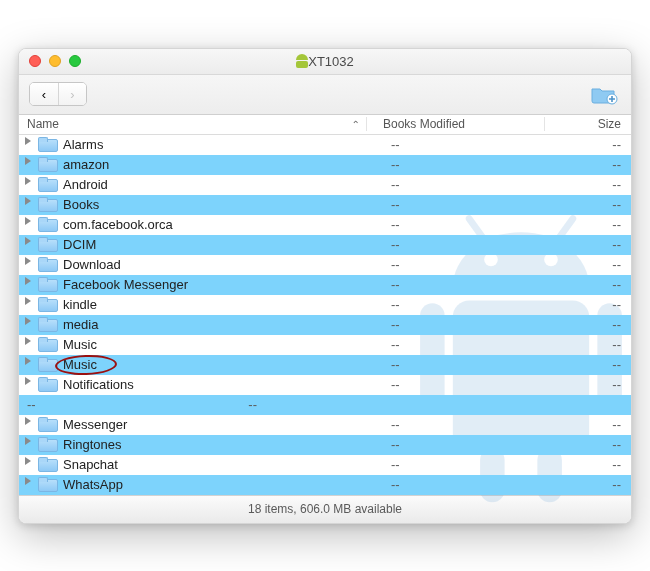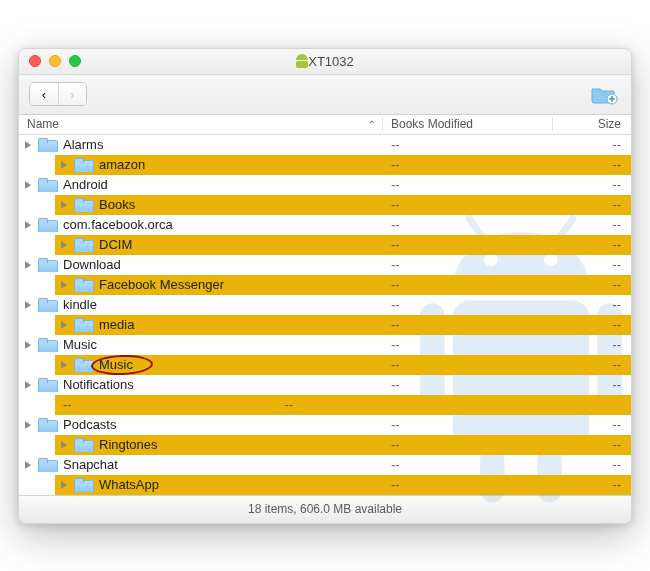--- a/index.html
+++ b/index.html
@@ -88,36 +88,37 @@
     cursor:pointer;
   }
   .newfolder-btn svg { display:block; }
   .headers {
     display:flex;
     background:#fff;
     border-bottom:1px solid #dcdcdc;
     font-size:12px; color:#555;
     height:20px; align-items:center;
     user-select:none;
+    gap:8px;
   }
   .col-name { flex:1; padding-left:8px; display:flex; align-items:center; justify-content:space-between; padding-right:6px; border-right:1px solid #e4e4e4; cursor:pointer;}
   .col-mod  { width:170px; padding-left:8px; border-right:1px solid #e4e4e4; cursor:pointer;}
   .col-size { width:78px; padding-right:10px; text-align:right; cursor:pointer;}
   .sort-caret { font-size:10px; color:#666; }
   .list {
     position:relative;
     background:#fff;
   }
   .row {
     display:flex; align-items:center;
     height:20px; font-size:13px;
     position:relative;
   }
-  .row.alt { background:#eab308;margin-left:36px; }
-  .cell-name { flex:1; display:flex; align-items:center; padding-left:6px; gap:4px; overflow:hidden; white-space:nowrap;}
+  .row.alt { background:#7dd3fc; }
+  .cell-name { flex:1; display:flex; align-items:flex-start; padding-left:6px; gap:4px; overflow:hidden; white-space:nowrap;}
   .cell-mod  { width:170px; padding-left:8px; color:#5a5a5a;}
   .cell-size { width:78px; padding-right:10px; text-align:right; color:#5a5a5a;}
   .disclosure {
     width:0; height:0;
     border-top:4px solid transparent;
     border-bottom:4px solid transparent;
     border-left:6px solid #8a8a8a;
     margin-right:3px;
     cursor:pointer;
   }
@@ -343,21 +344,21 @@
         <div class="cell-size">--</div>
       </div>
       <div class="row alt">
         <div class="cell-mod">--</div>
         <div class="cell-size">--</div>
       </div>
       <div class="row">
         <div class="cell-name">
           <span class="disclosure"></span>
           <span class="folder-icon"></span>
-          <span class="name-text">Podcasts</span>
+          <span class="name-text">Messenger</span>
         </div>
         <div class="cell-mod">--</div>
         <div class="cell-size">--</div>
       </div>
       <div class="row alt">
         <div class="cell-name">
           <span class="disclosure"></span>
           <span class="folder-icon"></span>
           <span class="name-text">Ringtones</span>
         </div>

